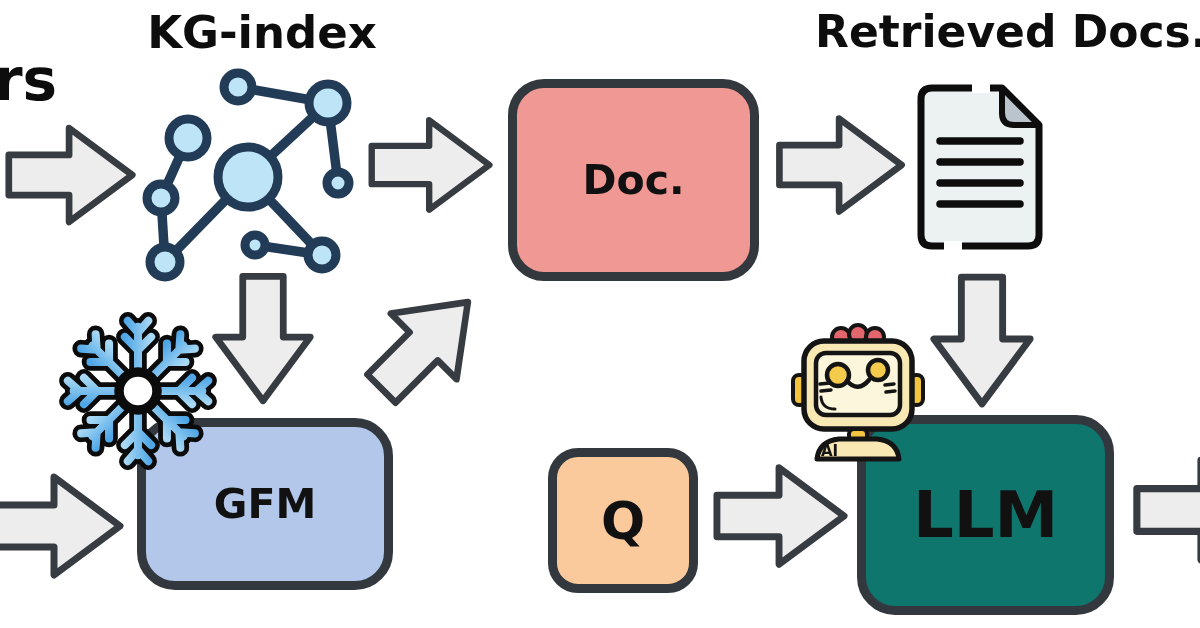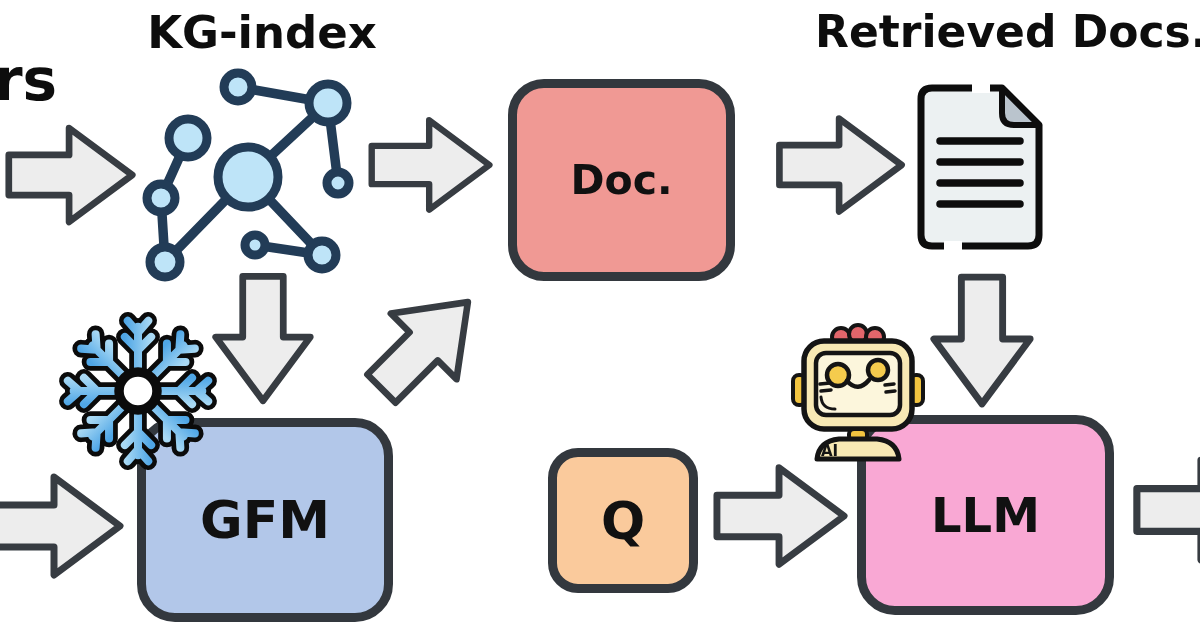--- a/index.html
+++ b/index.html
@@ -10,23 +10,23 @@
   .label{position:absolute;font-weight:700;color:#0d0d0d;white-space:nowrap;}
   .label-kg{left:147px;top:6px;width:230px;text-align:center;font-size:45px;}
   .label-docs{left:815px;top:6px;width:385px;text-align:center;font-size:44px;}
   .label-frag{left:-6px;top:46px;font-size:58px;font-weight:800;}
   .arrow{position:absolute;}
   .box{
     position:absolute;border:9px solid #33383E;box-sizing:border-box;
     display:flex;flex-direction:column;align-items:center;justify-content:center;
     font-weight:700;color:#111;text-align:center;
   }
-  .box-ranker{left:508px;top:79px;width:227px;height:202px;border-radius:36px;background:#F09994;font-size:41px;gap:28px;}
-  .box-gfm{left:137px;top:418px;width:256px;height:204px;border-radius:38px;background:#B2C7E9;font-size:52px;gap:24px;}
-  .box-llm{left:857px;top:415px;width:257px;height:200px;border-radius:38px;background:#f9a8d4;font-size:48px;}
+  .box-ranker{left:508px;top:79px;width:251px;height:202px;border-radius:36px;background:#F09994;font-size:41px;gap:28px;}
+  .box-gfm{left:137px;top:418px;width:256px;height:172px;border-radius:38px;background:#B2C7E9;font-size:41px;gap:24px;}
+  .box-llm{left:857px;top:415px;width:257px;height:200px;border-radius:38px;background:#0f766e;font-size:64px;}
   .box-q{left:548px;top:448px;width:150px;height:145px;border-radius:30px;background:#FACA9C;font-size:52px;}
   .icon{position:absolute;}
   .icon-kg{left:140px;top:57px;}
   .icon-snow{left:62px;top:312px;z-index:6;}
   .icon-doc{left:916px;top:85px;}
   .icon-robot{left:791px;top:321px;z-index:7;}
   svg{display:block;overflow:visible;}
   .defs{position:absolute;width:0;height:0;}
 </style>
 </head>

